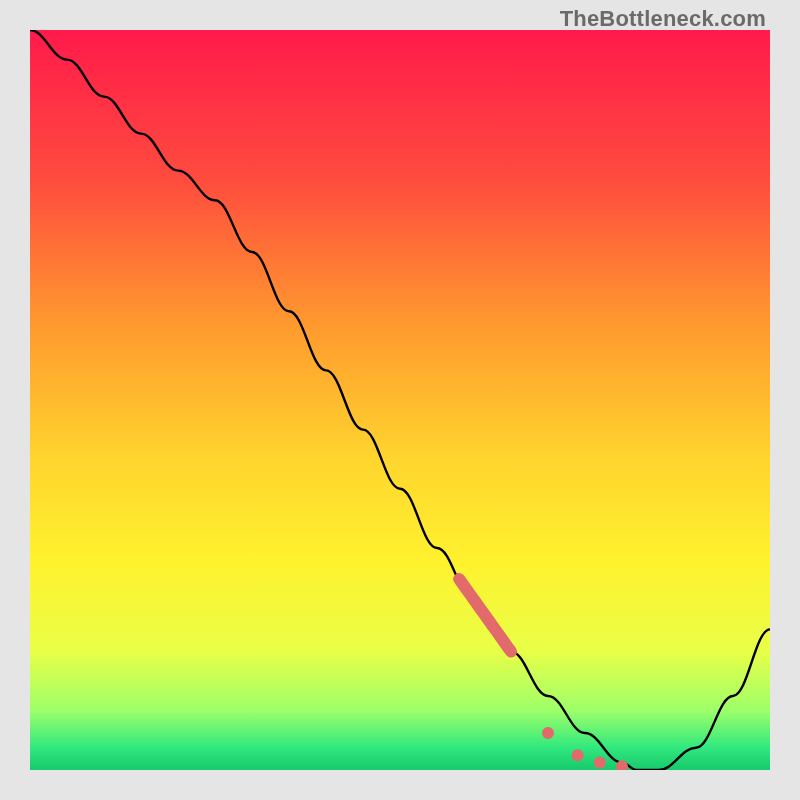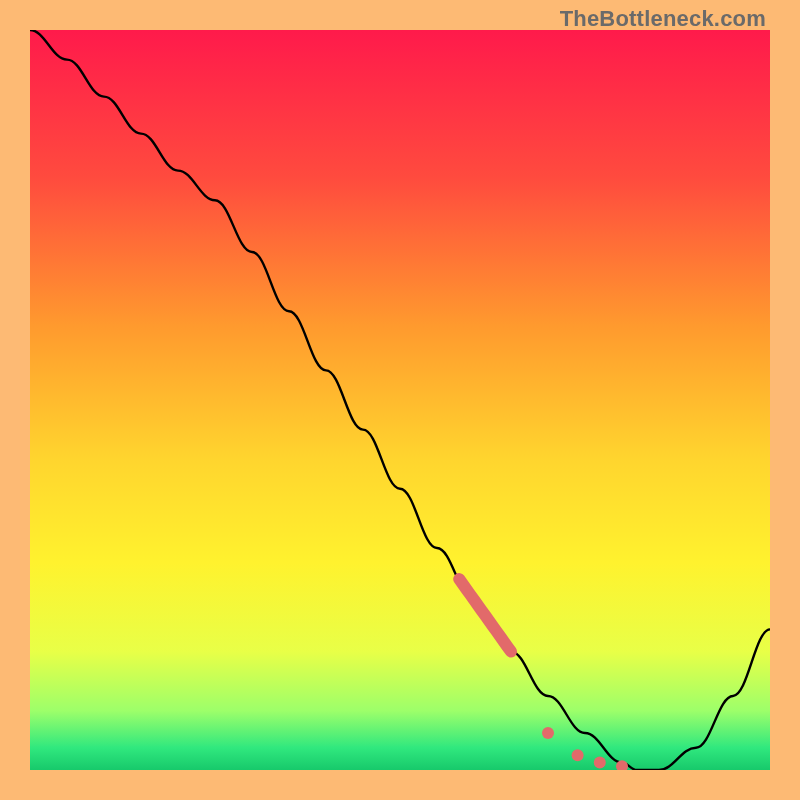--- a/index.html
+++ b/index.html
@@ -1,21 +1,21 @@
 <!DOCTYPE html>
 <html><head>
 <meta charset="utf-8">
 <style>
   * { margin: 0; padding: 0; box-sizing: border-box; }
   html, body { width: 800px; height: 800px; overflow: hidden; background: #000; }
   .frame {
     position: relative;
     width: 800px;
     height: 800px;
-    background: #fdba74;
+    background: #e5e5e5;
   }
   .plot {
     position: absolute;
     left: 30px;
     top: 30px;
     width: 740px;
     height: 740px;
     overflow: hidden;
   }
   .gradient {

